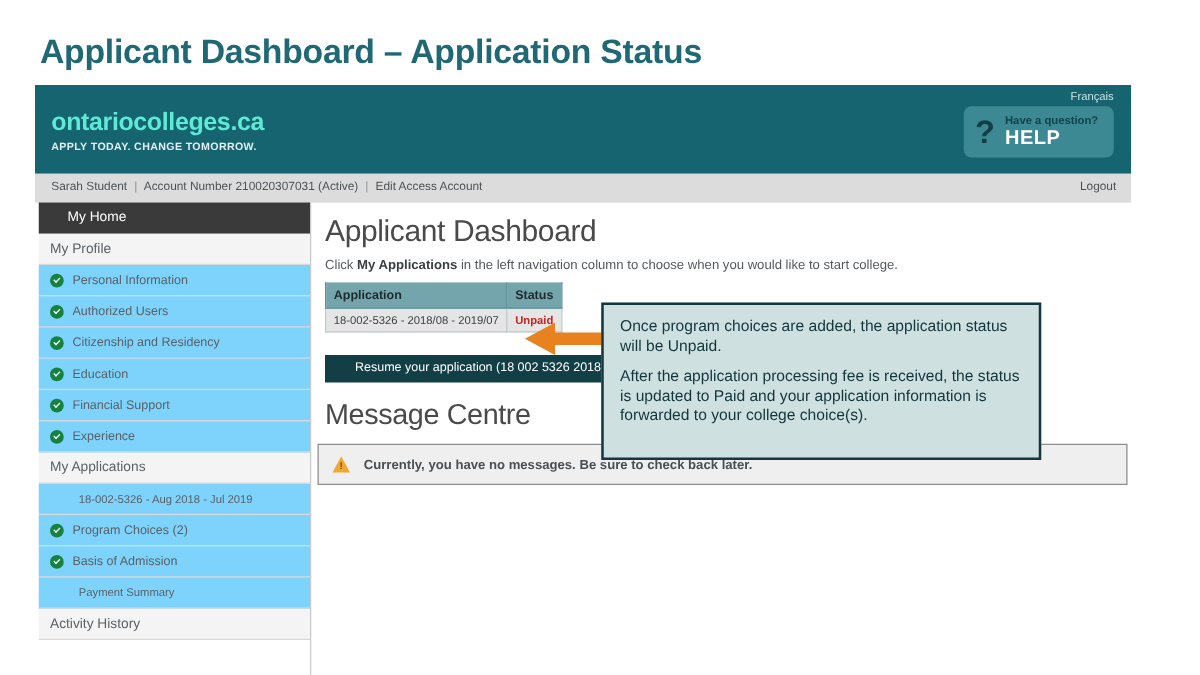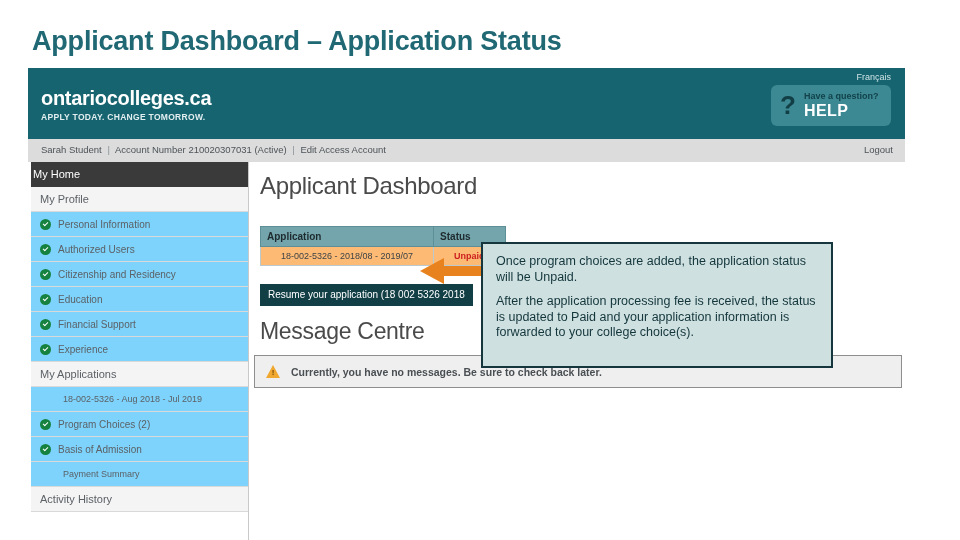--- a/index.html
+++ b/index.html
@@ -23,21 +23,21 @@
     background:#ffffff;overflow:hidden;
   }
 
   
   .site-header{
     position:absolute;left:0;top:0;width:877px;height:71px;
     background:#15646f;
   }
   .brand{position:absolute;left:13px;top:20px;}
   .brand-name{
-    font-size:20px;font-weight:bold;color:#ffffff;letter-spacing:-0.3px;
+    font-size:20px;font-weight:bold;color:#5eead4;letter-spacing:-0.3px;
     line-height:20px;
   }
   .brand-tag{
     font-size:8.5px;font-weight:bold;color:#e2eef0;letter-spacing:0.3px;
     margin-top:4px;
   }
   .lang-link{
     position:absolute;right:14px;top:4px;font-size:9px;color:#cfe3e6;
   }
   .help-btn{
@@ -72,21 +72,21 @@
   
   .content{position:absolute;left:0;top:94px;width:877px;height:378px;background:#ffffff;}
 
   
   .sidebar{
     position:absolute;left:3px;top:0;width:217px;height:378px;
     border-right:1px solid #c9c9c9;
   }
   .nav-home{
     height:25px;background:#3a3a3a;color:#ffffff;font-size:11px;
-    line-height:25px;padding-left:2px;box-sizing:border-box;
+    line-height:25px;padding-left:23px;box-sizing:border-box;
   }
   .nav-section{
     height:25px;background:#f4f4f4;color:#5c6166;font-size:11px;
     line-height:25px;padding-left:9px;box-sizing:border-box;
     border-bottom:1px solid #d9d9d9;
   }
   .nav-item{
     position:relative;height:25px;background:#7dd3fc;color:#5c6166;font-size:10px;
     line-height:25px;padding-left:27px;box-sizing:border-box;
     border-bottom:1px solid #d9d9d9;white-space:nowrap;overflow:hidden;
@@ -118,30 +118,30 @@
   .app-table{
     position:absolute;left:10px;top:64px;width:177px;
     border-collapse:collapse;font-size:10px;
   }
   .app-table th{
     background:#74a5ad;color:#1d2a2e;font-size:10px;font-weight:bold;
     text-align:left;padding:4px 6px;border:1px solid #5d8f97;
   }
   .app-table th.status-col{width:46px;}
   .app-table td{
-    background:#fdba74;color:#3c4347;padding:4px 20px;border:1px solid #b9c9cd;
+    background:#e5e5e5;color:#3c4347;padding:4px 6px;border:1px solid #b9c9cd;
     font-size:9px;white-space:nowrap;
   }
   .app-table td.unpaid{color:#cc2020;font-weight:bold;font-size:9px;}
 
   
   .resume-btn{
     position:absolute;left:10px;top:122px;height:22px;
     background:#123f46;color:#ffffff;font-size:10px;line-height:22px;
-    padding:0 8px;white-space:nowrap;box-sizing:border-box;
+    padding:0 24px;white-space:nowrap;box-sizing:border-box;
   }
 
   
   .msg-h2{
     position:absolute;left:10px;top:156px;font-size:23px;color:#4a4a4a;
     font-weight:normal;letter-spacing:-0.3px;
   }
   .msg-bar{
     position:absolute;left:4px;top:193px;width:648px;height:33px;
     background:#efefef;border:1px solid #8e8e8e;box-sizing:border-box;
@@ -264,20 +264,23 @@
           <span>Basis of Admission</span>
         </div>
         <div class="nav-item indent">Payment Summary</div>
 
         <div class="nav-section">Activity History</div>
       </div>
 
       <div class="main">
         <div class="page-h1">Applicant Dashboard</div>
 
+        <div class="page-sub">
+          <span>Click </span><b>My Applications</b><span> in the left navigation column to choose when you would like to start college.</span>
+        </div>
 
         <table class="app-table">
           <thead>
             <tr>
               <th>Application</th>
               <th class="status-col">Status</th>
             </tr>
           </thead>
           <tbody>
             <tr>

